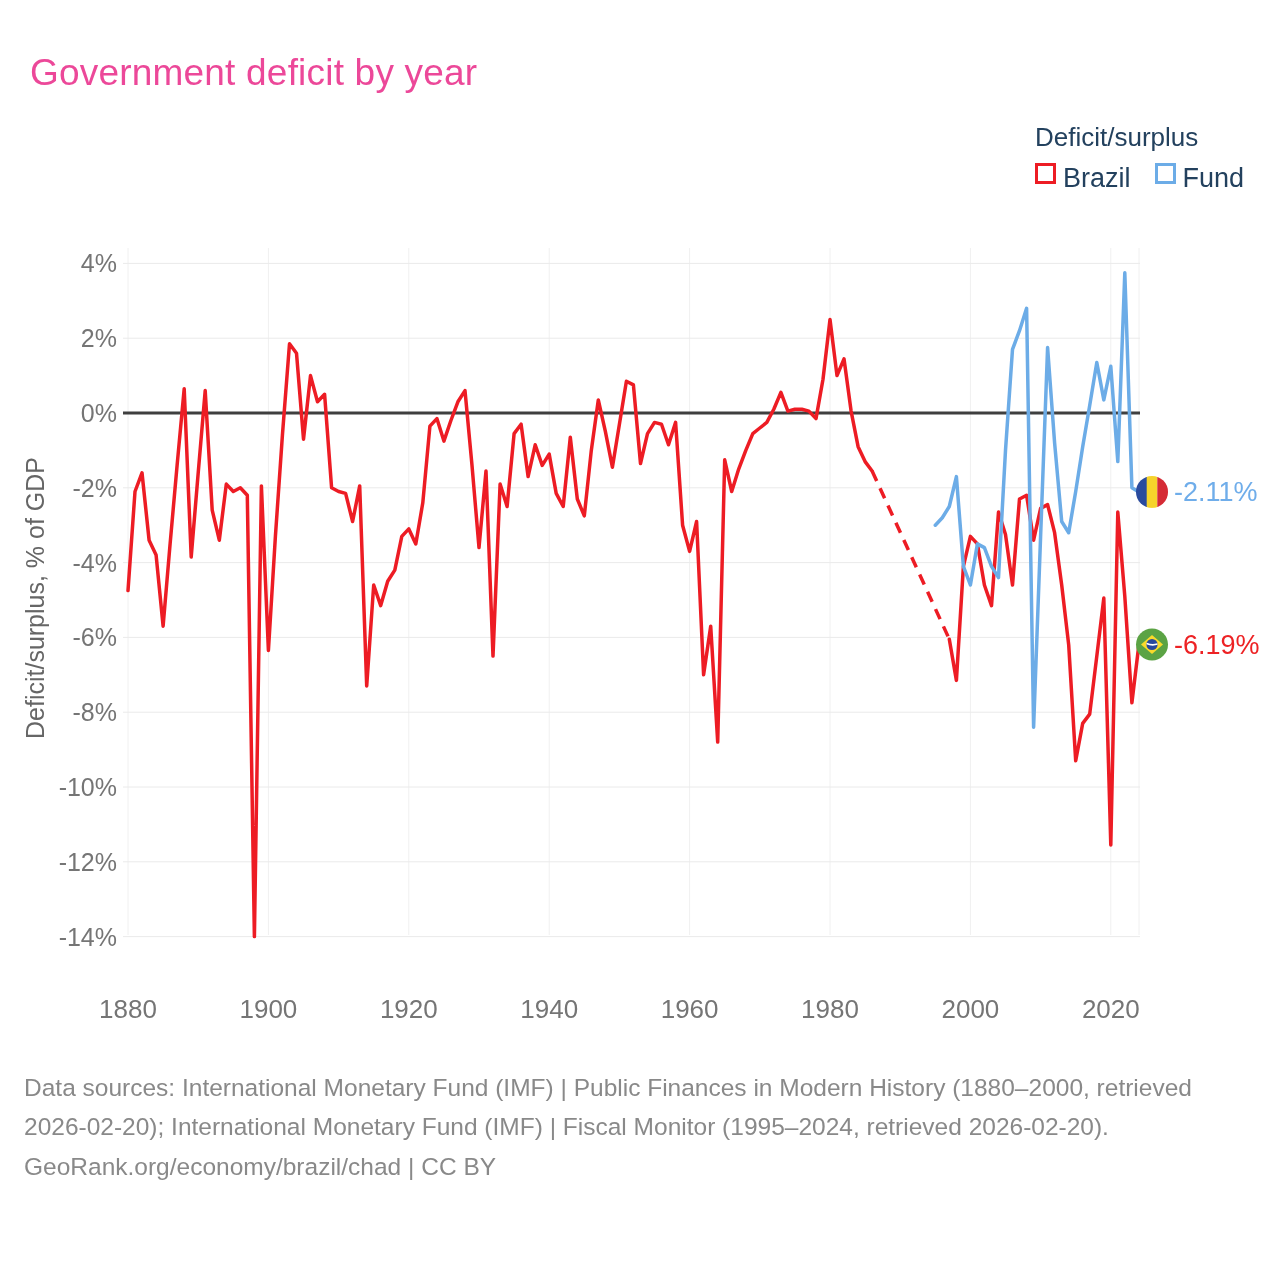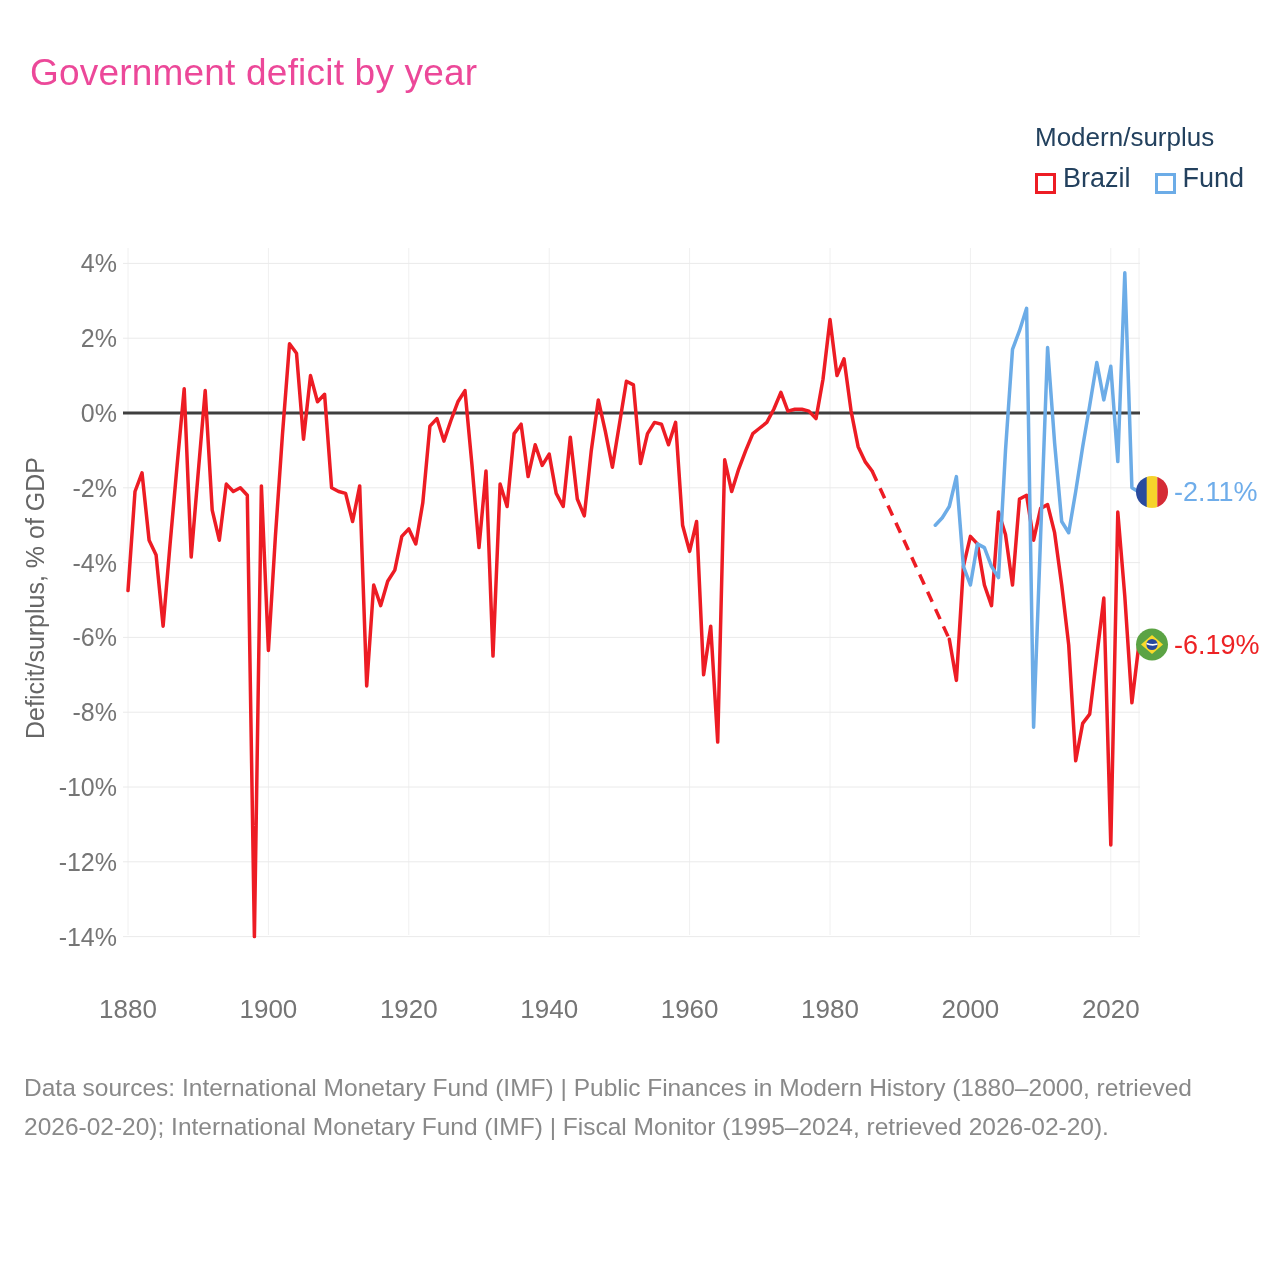--- a/index.html
+++ b/index.html
@@ -5,21 +5,21 @@
   * { margin:0; padding:0; box-sizing:border-box; }
   html,body { width:1280px; height:1280px; background:#ffffff; overflow:hidden;
               font-family:"Liberation Sans", sans-serif; }
   #stage { position:relative; width:1280px; height:1280px; }
   #chart-svg { position:absolute; left:0; top:0; }
   .page-title { position:absolute; left:30px; top:52px; font-size:37px; font-weight:400;
                 color:#ec4899; letter-spacing:0.2px; }
   .legend { position:absolute; left:1035px; top:122px; }
   .legend-title { font-size:26px; color:#23415e; margin-bottom:10px; }
   .legend-row { display:flex; align-items:center; gap:24px; }
-  .legend-item { display:flex; align-items:flex-end; gap:7px; cursor:pointer; }
+  .legend-item { display:flex; align-items:flex-start; gap:7px; cursor:pointer; }
   .legend-swatch { width:21px; height:21px; background:#fff; border:3px solid #000; }
   .legend-label { font-size:27px; color:#23415e; }
   .watermark { position:absolute; right:166px; top:870px; font-size:84px; font-weight:400;
                color:#c7c7c7; letter-spacing:1px; }
   .footer { position:absolute; left:24px; top:1068px; width:1210px; color:#898989;
             font-size:24.5px; line-height:39px; }
   .footer .attribution { margin-top:1px; }
 </style>
 </head>
 <body>
@@ -90,30 +90,31 @@
         <rect x="1136" y="475.914" width="11" height="32" fill="#2a4b9e" clip-path="url(#clip-chad)"></rect>
         <rect x="1146.7" y="475.914" width="10.6" height="32" fill="#f6d32b" clip-path="url(#clip-chad)"></rect>
         <rect x="1157.3" y="475.914" width="11" height="32" fill="#d52b35" clip-path="url(#clip-chad)"></rect>
       </g>
       <text x="1174" y="500.914" font-size="27" fill="#6fadea">-2.11%</text>
     </svg>
 
   <div class="page-title">Government deficit by year</div>
 
   <div class="legend">
-    <div class="legend-title">Modern/surplus</div>
+    <div class="legend-title">Deficit/surplus</div>
     <div class="legend-row">
       <div class="legend-item">
         <span class="legend-swatch" style="border-color: rgb(237, 28, 36);"></span>
         <span class="legend-label">Brazil</span>
       </div>
       <div class="legend-item">
         <span class="legend-swatch" style="border-color: rgb(108, 172, 231);"></span>
         <span class="legend-label">Fund</span>
       </div>
     </div>
   </div>
 
 
   <div class="footer">
     <div class="sources">Data sources: International Monetary Fund (IMF) | Public Finances in Modern History (1880–2000, retrieved 2026-02-20); International Monetary Fund (IMF) | Fiscal Monitor (1995–2024, retrieved 2026-02-20).</div>
+    <div class="attribution">GeoRank.org/economy/brazil/chad | CC BY</div>
   </div>
 </div>
 
 </body></html>

